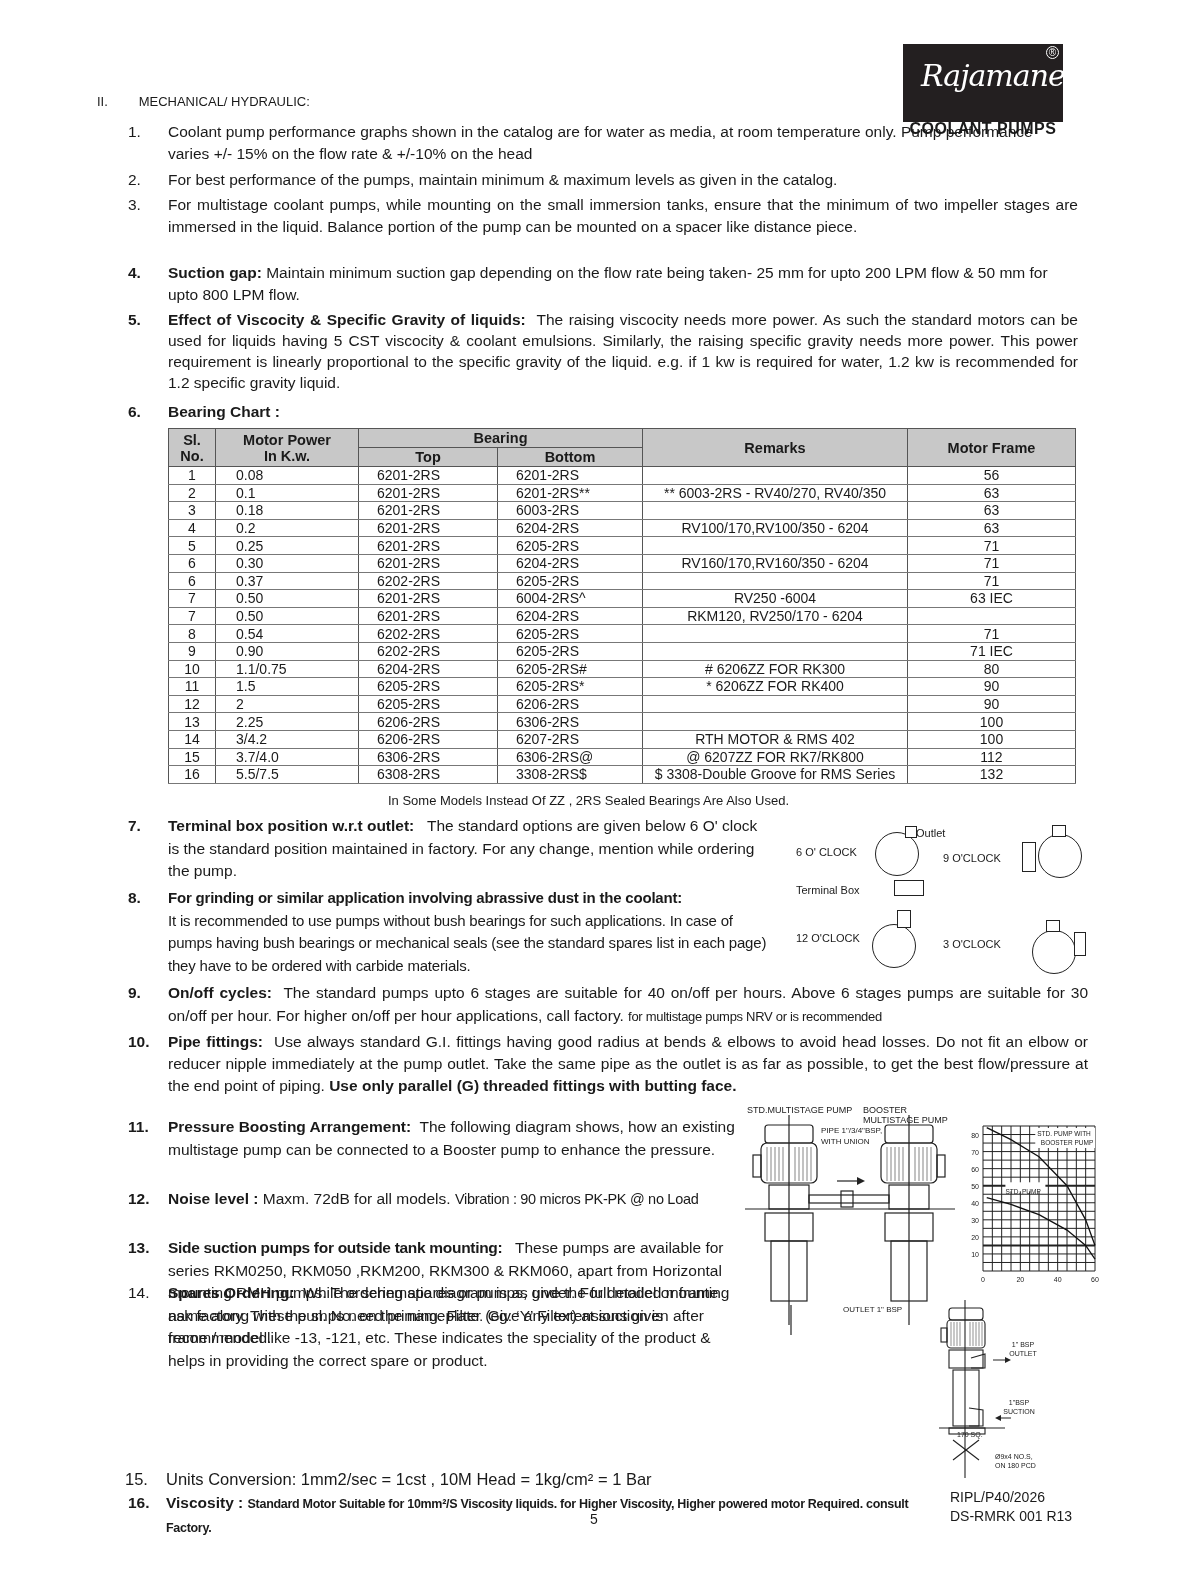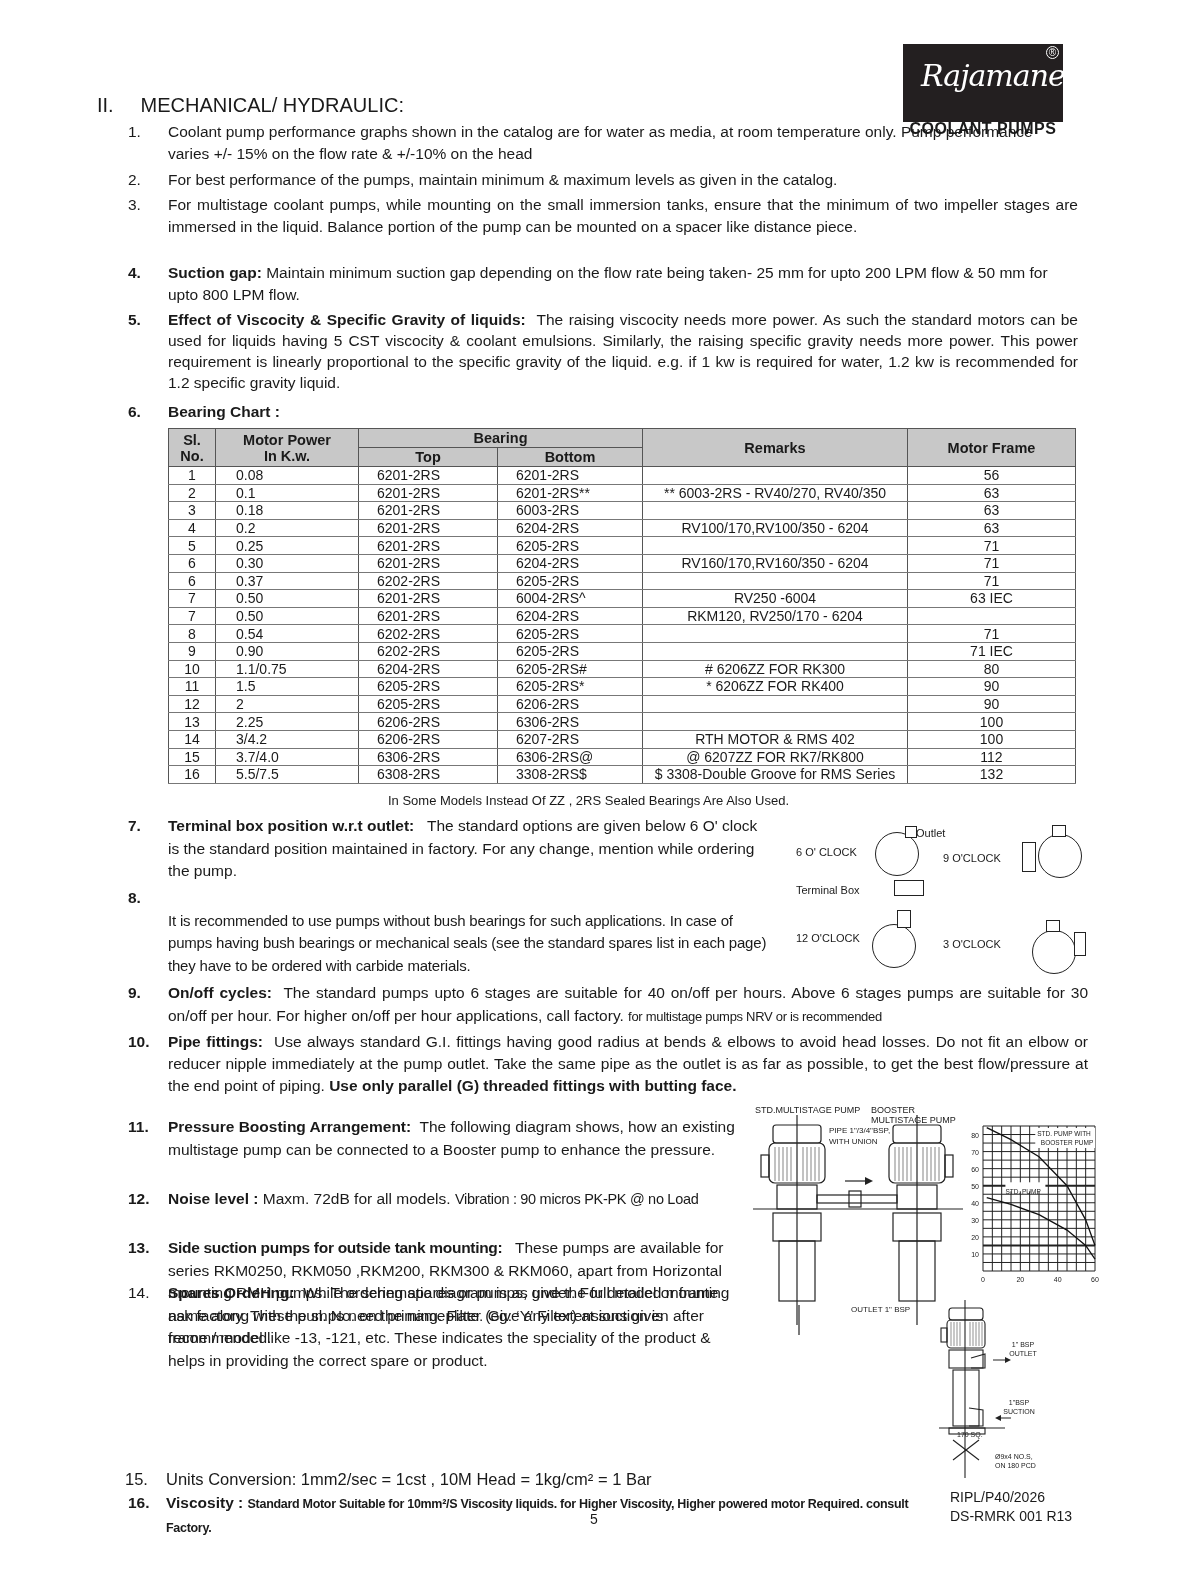--- a/index.html
+++ b/index.html
@@ -1,19 +1,19 @@
 <!DOCTYPE html>
 <html><head>
 <meta charset="utf-8">
 <style>
   html, body { margin:0; padding:0; background:#ffffff; }
   body { width:1200px; height:1591px; position:relative; overflow:hidden;
          font-family:"Liberation Sans", sans-serif; color:#1a1a1a; }
   .abs { position:absolute; }
-  .section-title { left:97px; top:94px; font-size:20px; }
+  .section-title { left:97px; top:94px; font-size:13px; }
   .section-title .num { display:inline-block; width:38px; }
   .logo { left:903px; top:44px; width:160px; }
   .logo-box { background:#231f20; height:78px; position:relative; }
   .logo-box .script { color:#fff; font-family:"DejaVu Serif", serif; font-style:italic;
         font-size:30px; position:absolute; left:18px; top:14px; letter-spacing:-1px; }
   .logo-box .reg { color:#fff; font-size:10px; position:absolute; right:4px; top:2px;
         border:1px solid #fff; border-radius:50%; width:11px; height:11px; line-height:11px; text-align:center; }
   .logo-sub { font-weight:bold; font-size:16px; text-align:center; letter-spacing:0.5px; margin-top:-2px; }
   .item { position:absolute; left:128px; font-size:15.5px; line-height:21.5px; }
   .item .n { position:absolute; left:0; width:36px; }
@@ -238,21 +238,21 @@
     </tbody>
 </table>
 <div class="abs note">In Some Models Instead Of ZZ , 2RS Sealed Bearings Are Also Used.</div>
 
 <div class="item" style="top:815px; width:640px; line-height:22.5px;">
   <span class="n" style="font-weight:bold">7.</span>
   <div class="t"><b>Terminal box position w.r.t outlet:</b>&nbsp;&nbsp; <span>The standard options are given below 6 O' clock is the standard position maintained in factory. For any change, mention while ordering the pump.</span></div>
 </div>
 <div class="item" style="top:887px; width:650px; line-height:22.5px;">
   <span class="n" style="font-weight:bold">8.</span>
-  <div class="t" style="font-size:15px; letter-spacing:-0.2px;"><br><span>It is recommended to use pumps without bush bearings for such applications. In case of pumps having bush bearings or mechanical seals (see the standard spares list in each page) they have to be ordered with carbide materials.</span></div>
+  <div class="t" style="font-size:15px; letter-spacing:-0.2px;"><b>For grinding or similar application involving abrassive dust in the coolant:</b><br><span>It is recommended to use pumps without bush bearings for such applications. In case of pumps having bush bearings or mechanical seals (see the standard spares list in each page) they have to be ordered with carbide materials.</span></div>
 </div>
 
 <div class="abs" style="left:780px; top:820px; width:320px; height:160px;">
   <div class="diag-label" style="left:16px; top:26px;">6  O'  CLOCK</div>
   <div class="circle" style="left:95px; top:12px;"></div>
   <div class="sq" style="left:125px; top:6px; width:10px; height:10px;"></div>
   <div class="diag-label" style="left:136px; top:7px;">Outlet</div>
   <div class="sq" style="left:114px; top:60px; width:28px; height:14px;"></div>
   <div class="diag-label" style="left:16px; top:64px;">Terminal  Box</div>
 
@@ -297,21 +297,21 @@
 </div>
 <div class="item" style="top:1469px; width:800px; font-size:16.5px;">
   <span class="n" style="left:-3px">15.</span>
   <div class="t" style="margin-left:38px">Units Conversion: 1mm2/sec = 1cst    ,  10M Head = 1kg/cm² = 1 Bar</div>
 </div>
 <div class="item" style="top:1492px; width:820px;">
   <span class="n" style="font-weight:bold">16.</span>
   <div class="t" style="margin-left:38px"><b>Viscosity :</b> <b class="small-cond" style="font-size:12.5px">Standard Motor Suitable for 10mm²/S Viscosity liquids. for Higher Viscosity, Higher powered motor Required. consult Factory.</b></div>
 </div>
 
-<div class="abs" style="left:745px; top:1105px; width:210px; height:230px;margin-left:8px;">
+<div class="abs" style="left:745px; top:1105px; width:210px; height:230px;">
   <div class="diag-label" style="left:2px; top:0; font-size:9px;">STD.MULTISTAGE PUMP</div>
   <div class="diag-label" style="left:118px; top:0; font-size:9px; font-weight:normal;">BOOSTER MULTISTAGE PUMP</div>
   <div class="diag-label" style="left:76px; top:20px; font-size:8px; width:70px; line-height:11px;">PIPE 1"/3/4"BSP, WITH UNION</div>
   <svg width="210" height="230" style="position:absolute; left:0; top:0;">
     <g fill="none" stroke="#222" stroke-width="1.2">
       <rect x="20" y="20" width="48" height="18" rx="3"></rect>
       <rect x="16" y="38" width="56" height="40" rx="6"></rect>
       <rect x="140" y="20" width="48" height="18" rx="3"></rect>
       <rect x="136" y="38" width="56" height="40" rx="6"></rect>
       <rect x="8" y="50" width="8" height="22"></rect>

